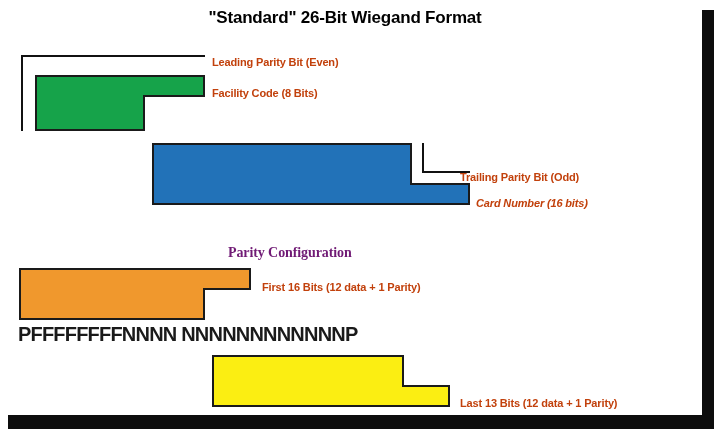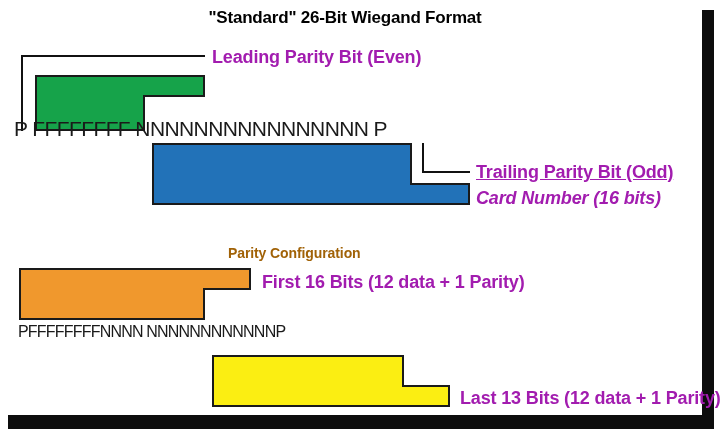--- a/index.html
+++ b/index.html
@@ -59,47 +59,50 @@
     font-weight: bold;
     color: #000000;
     letter-spacing: -0.2px;
     font-family: "Liberation Sans", sans-serif;
   }
 
   .section-title {
     position: absolute;
     font-size: 14px;
     font-weight: bold;
-    color: #a16207;
+    color: #701a75;
     letter-spacing: -0.1px;
+    font-family: Liberation Serif, serif;
   }
 
   
   .bitstring {
     position: absolute;
     font-size: 21px;
     color: #1a1a1a;
     white-space: pre;
     font-family: "Liberation Sans", sans-serif;
     letter-spacing: -0.6px;
     line-height: 1;
   }
   .bitstring.lower {
-    font-size: 16px;
+    font-size: 20px;
     letter-spacing: -0.8px;
+    font-weight: bold;
   }
 
   
   .callout-label {
     position: absolute;
-    font-size: 18px;
+    font-size: 11px;
     font-weight: bold;
-    color: #a21caf;
+    color: #c2410c;
     letter-spacing: -0.15px;
     white-space: nowrap;
+    margin-top: 9px;
   }
 
   
   .bracket {
     position: absolute;
     border-color: #111111;
     border-style: solid;
     box-sizing: border-box;
   }
 
@@ -138,31 +141,31 @@
   <div class="bracket" style="left:21px; top:55px; width:184px; height:76px; border-width:2px 0 0 2px;"></div>
 
   <div class="blk blk-green" style="left:35px; top:75px; width:110px; height:56px;"></div>
 
   <div class="blk blk-green" style="left:143px; top:75px; width:62px; height:22px;"></div>
 
   <div class="seam seam-green" style="left:143px; top:77px; width:4px; height:18px;"></div>
 
   <div class="callout-label" style="left:212px; top:47px;">Leading Parity Bit (Even)</div>
 
+  <div class="callout-label" style="left:212px; top:78px;">Facility Code (8 Bits)</div>
 
-  <div class="bitstring" style="left:14px; top:118px;">P FFFFFFFF NNNNNNNNNNNNNNNN P</div>
 
   <div class="blk blk-blue" style="left:152px; top:143px; width:260px; height:62px;"></div>
 
   <div class="blk blk-blue" style="left:410px; top:183px; width:60px; height:22px;"></div>
   <div class="seam seam-blue" style="left:408px; top:185px; width:6px; height:18px;"></div>
 
   <div class="bracket" style="left:422px; top:143px; width:48px; height:30px; border-width:0 0 2px 2px;"></div>
 
-  <div class="callout-label" style="left:476px; top:162px;text-decoration:underline;">Trailing Parity Bit (Odd)</div>
+  <div class="callout-label" style="left:460px; top:162px;">Trailing Parity Bit (Odd)</div>
 
   <div class="callout-label" style="left:476px; top:188px;font-style:italic;">Card Number (16 bits)</div>
 
   <div class="section-title" style="left:228px; top:245px;">Parity Configuration</div>
 
   <div class="blk blk-orange" style="left:19px; top:268px; width:186px; height:52px;"></div>
 
   <div class="blk blk-orange" style="left:203px; top:268px; width:48px; height:22px;"></div>
   <div class="seam seam-orange" style="left:201px; top:270px; width:6px; height:18px;"></div>
 

